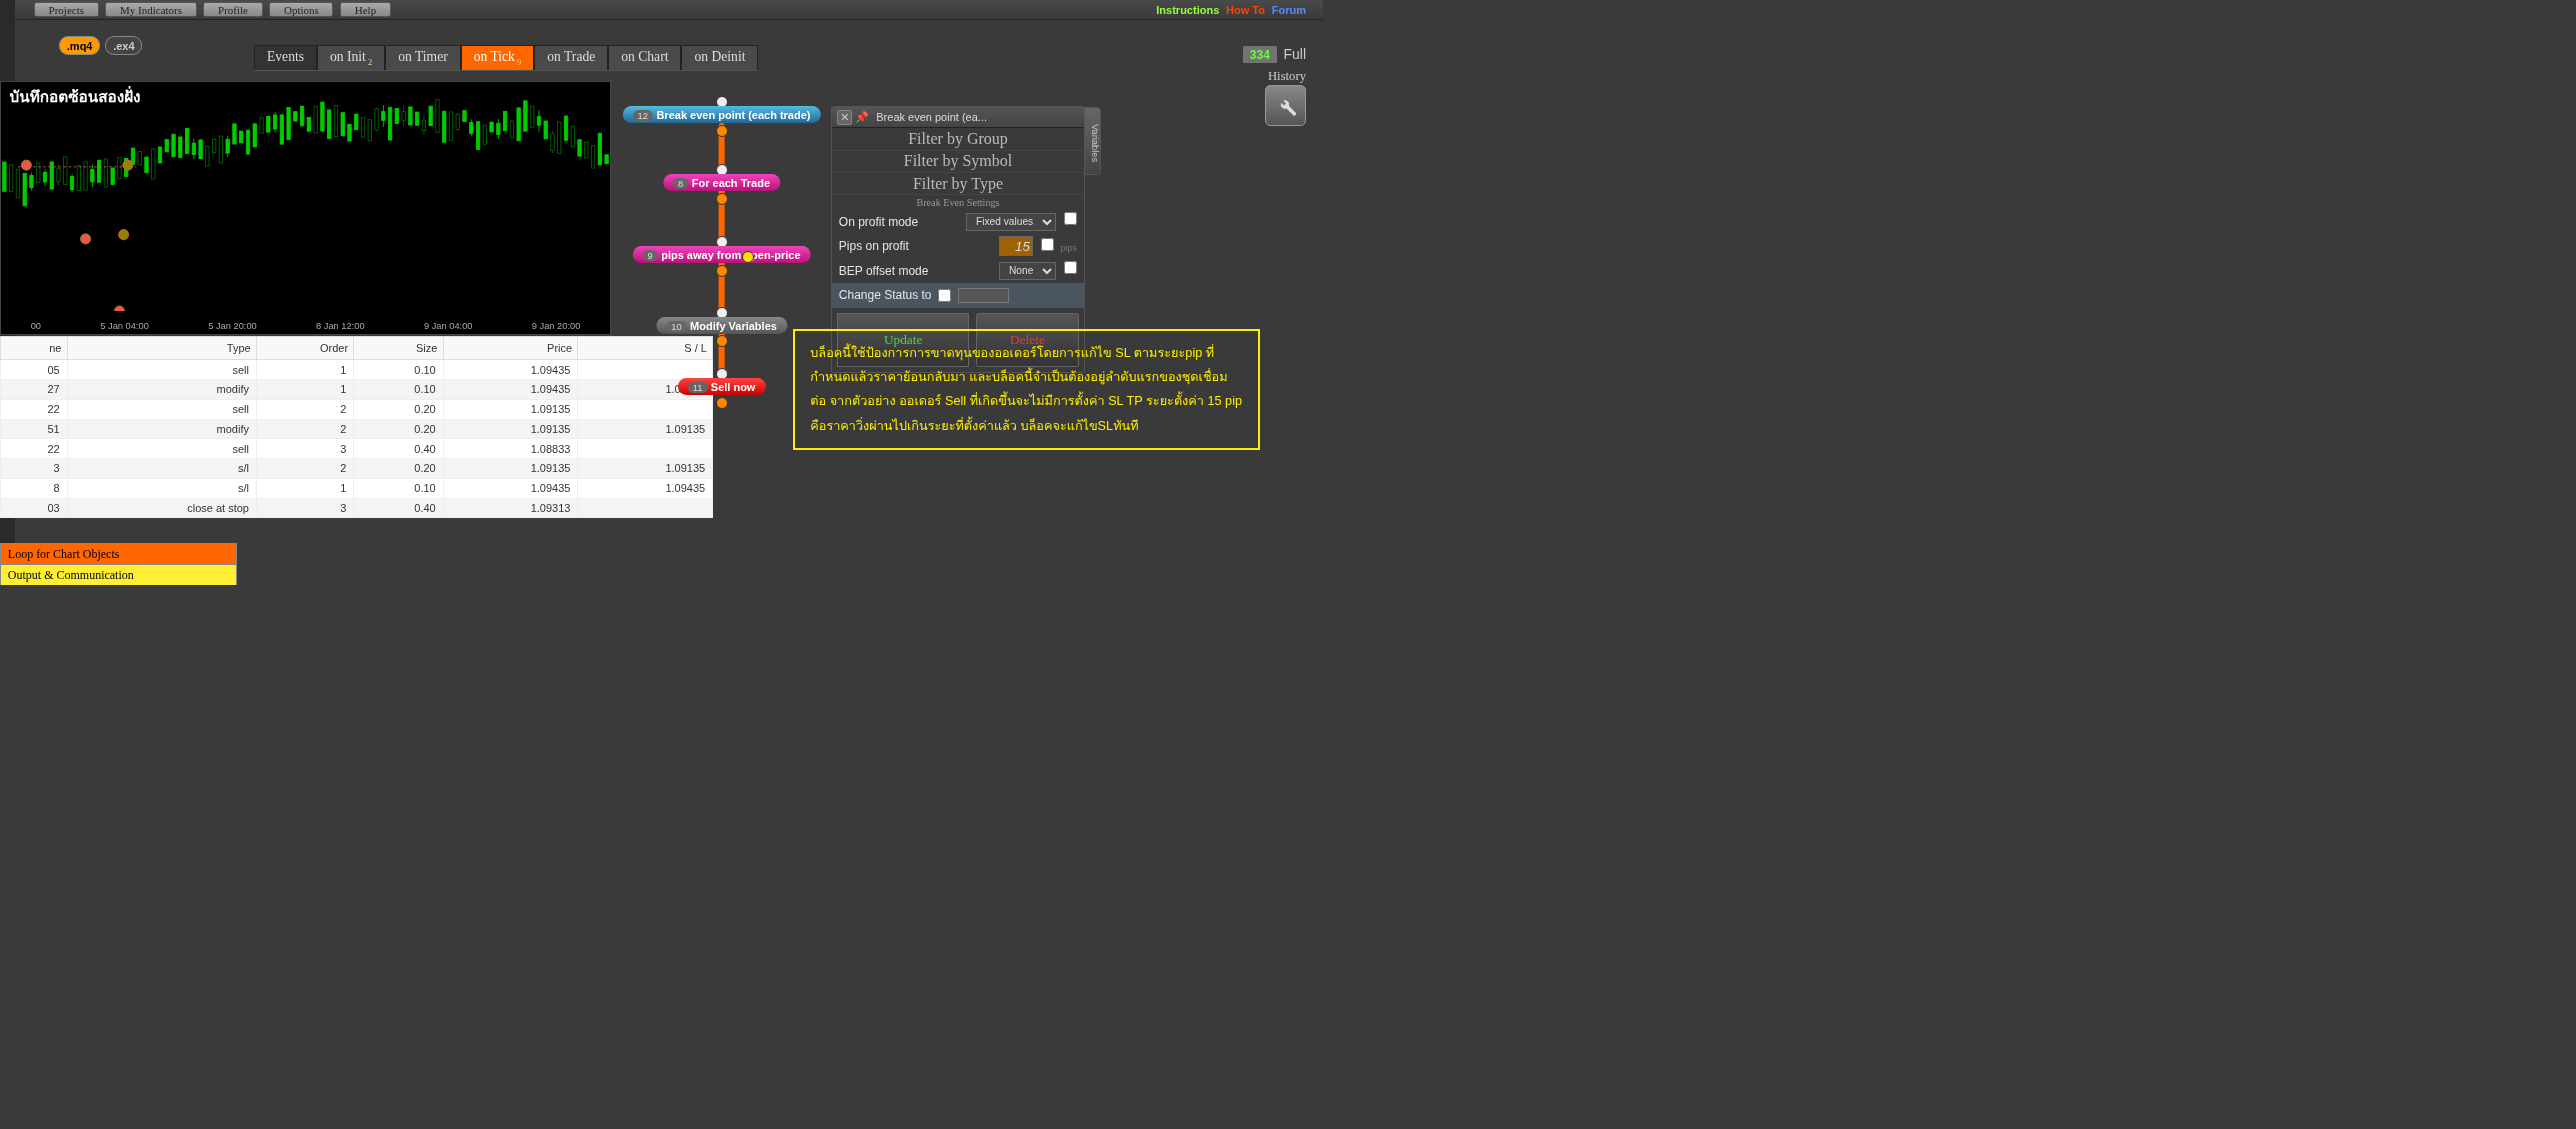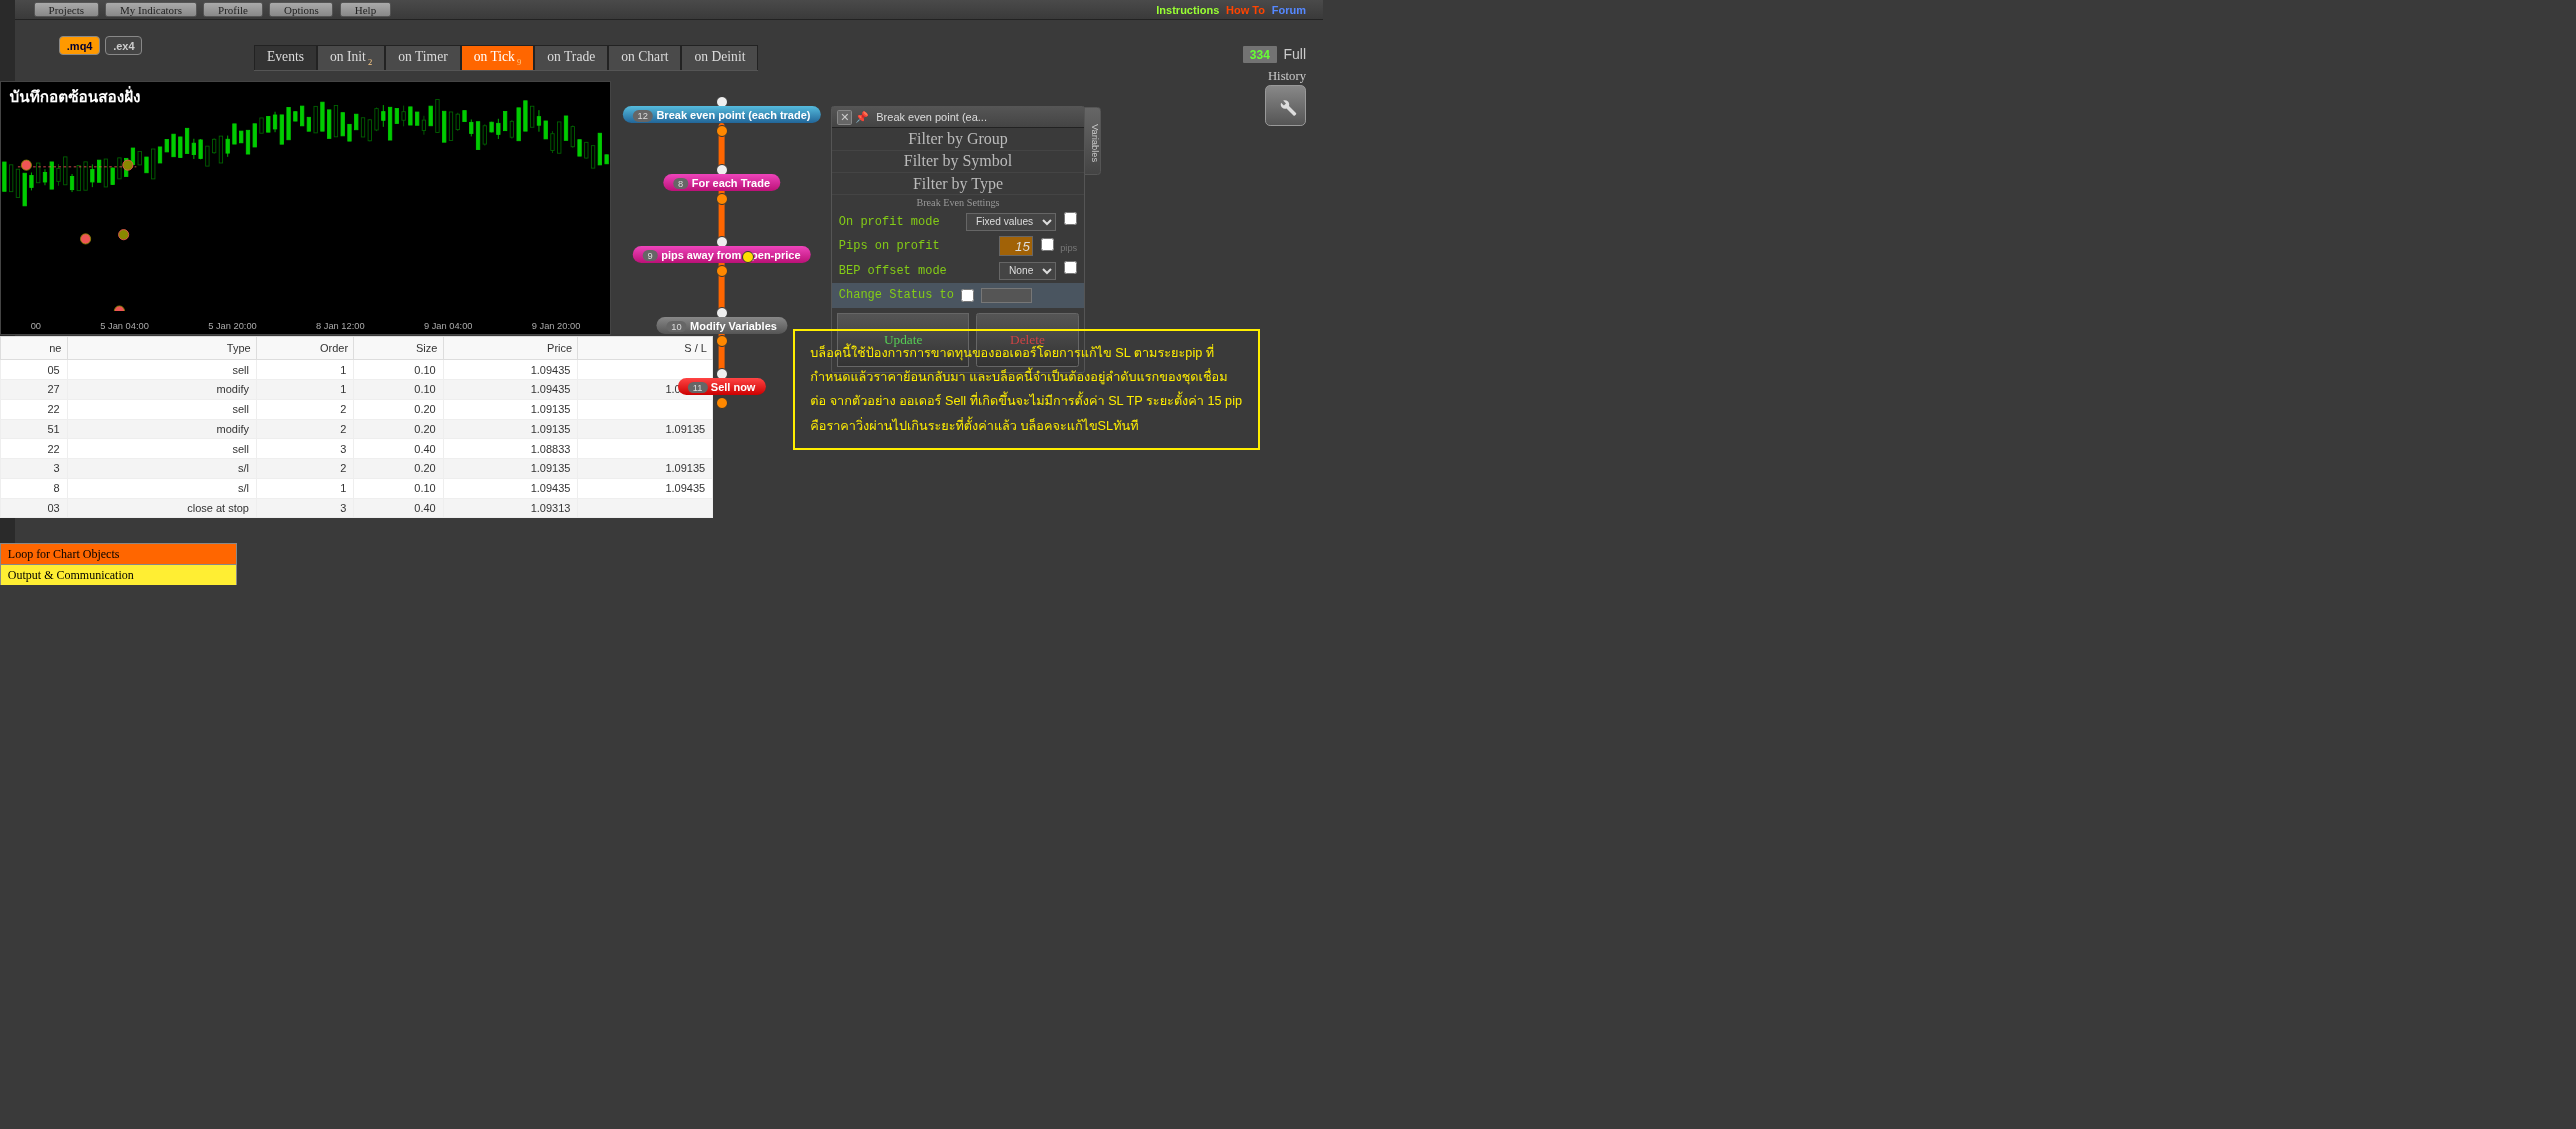--- a/index.html
+++ b/index.html
@@ -65,21 +65,21 @@
 .second-row {
   display: flex;
   align-items: center;
   height: 51px;
   padding-left: 59px;
   position: relative;
 }
 .file-badge {
   display: inline-block;
   padding: 2.5px 6.8px;
-  border-radius: 4px;
+  border-radius: 9px;
   font-family: Arial, sans-serif;
   font-weight: bold;
   font-size: 11px;
   margin-right: 5.1px;
   border: 0.8px solid #888;
 }
 .mq4 { background: #f90; color: #003; }
 .ex4 { background: #444; color: #ccc; }
 
 .event-tabs {
@@ -319,21 +319,21 @@
   color: #999;
   padding: 1.7px;
   font-family: Georgia;
 }
 .prop-row {
   display: flex;
   align-items: center;
   padding: 2.5px 6.8px;
   justify-content: space-between;
 }
-.prop-label { font-family: Liberation Mono, monospace; color: #84cc16; font-size: 12px; }
+.prop-label { font-family: Liberation Sans, sans-serif; color: #e5e5e5; font-size: 12px; }
 .prop-select {
   background: #444;
   border: 0.8px solid #666;
   color: #ddd;
   padding: 1.7px 5.1px;
   font-size: 10.2px;
 }
 .prop-input {
   background: #a16207;
   border: 0.8px solid #666;

